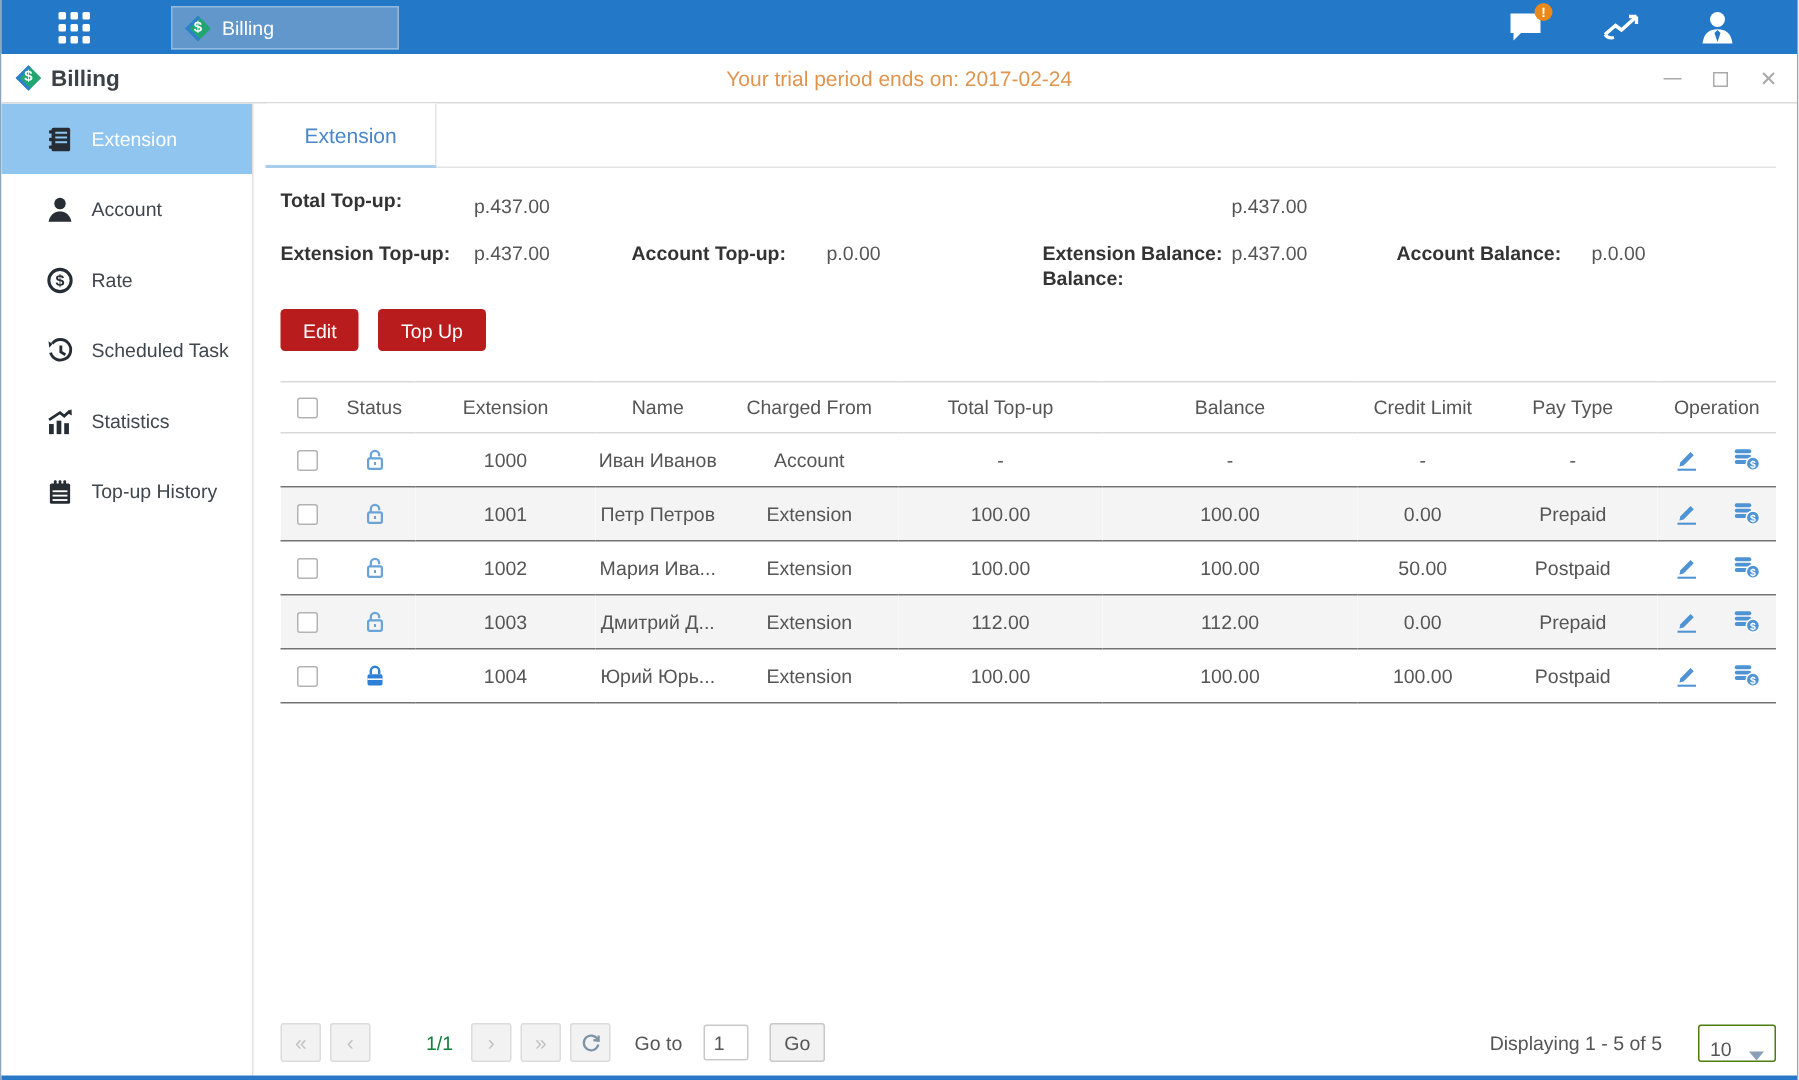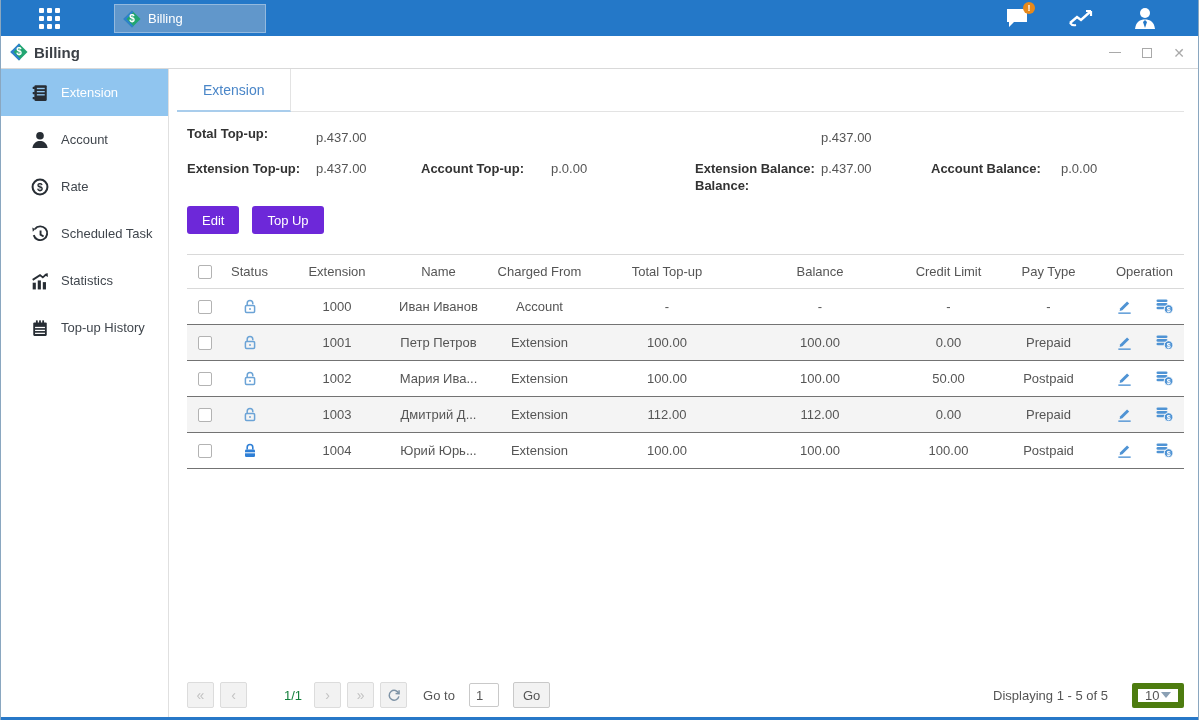--- a/index.html
+++ b/index.html
@@ -50,21 +50,21 @@
   .tabstrip { height:43px; border-bottom:1px solid #e3e3e3; margin-left:-10px; margin-right:0; display:flex;}
   .tab { height:43px; margin-bottom:-1px; padding:0 26px; display:flex; align-items:center;
     background:#fff; color:#4a86c8; font-size:14px; border-right:1px solid #e3e3e3; border-bottom:2px solid #a9cdec; cursor:pointer;}
 
   .summary { position:relative; height:64px; margin-top:14px;}
   .sum-item { position:absolute; white-space:nowrap;}
   .sum-label { font-weight:bold; color:#333;}
   .sum-value { color:#555;}
 
   .btn-row { margin-top:16px; display:flex; gap:13px;}
-  .btn-blue { background:#6d28d9; color:#fff; border:none; border-radius:3px; height:28px; padding:0 15px;
+  .btn-blue { background:#b91c1c; color:#fff; border:none; border-radius:3px; height:28px; padding:0 15px;
     font-size:13px; font-family:inherit; cursor:pointer;}
 
   
   table.grid { margin-top:20px; width:100%; border-collapse:collapse; table-layout:fixed;}
   table.grid th { font-weight:normal; color:#555; height:34px;
     border-top:1px solid #d9d9d9; border-bottom:1px solid #d9d9d9; text-align:center; font-size:13px;}
   table.grid td { height:35px; text-align:center; color:#555; border-bottom:1px solid #737373; font-size:13px;
     overflow:hidden; white-space:nowrap;}
   table.grid tbody tr:nth-child(even) { background:#f4f4f4;}
   .checkbox { width:14px; height:14px; border:1px solid #b3b3b3; border-radius:2px; background:#fff;
@@ -79,22 +79,22 @@
   .pg-btn { width:27px; height:26px; background:#f2f2f2; border:1px solid #dcdcdc; border-radius:2px;
     display:flex; align-items:center; justify-content:center; color:#c2c2c2; font-size:14px; cursor:pointer;}
   .pg-btn.enabled { color:#7e93a6;}
   .pg-text { color:#15803d; padding:0 6px;margin-left:25px;}
   .goto-label { color:#555; margin-left:10px; margin-right:8px;}
   .goto-input { width:30px; height:24px; border:1px solid #c9c9c9; border-radius:2px; text-align:left;
     padding-left:6px; font-size:13px; color:#555; font-family:inherit;}
   .go-btn { height:26px; padding:0 9px; margin-left:8px; background:#f2f2f2; border:1px solid #c9c9c9;
     border-radius:2px; color:#555; font-size:13px; font-family:inherit; cursor:pointer;}
   .pager-right { display:flex; align-items:center; gap:24px;}
-  .page-size { width:52px; height:25px; border:6px solid #4d7c0f; border-radius:2px; background:#fff;
-    display:flex; align-items:center; justify-content:space-between; padding:0 7px; cursor:pointer; color:#555;}
+  .page-size { width:52px; height:25px; border:1px solid #4d7c0f; border-radius:2px; background:#fff;
+    display:flex; align-items:flex-end; justify-content:space-between; padding:0 7px; cursor:pointer; color:#555;}
   .tri-down { width:0; height:0; border-left:5px solid transparent; border-right:5px solid transparent;
     border-top:6px solid #8aa0b4;}
 
   .bottom-edge { height:3px; background:#2878c8; flex:0 0 3px;}
 </style>
 </head>
 <body>
 
 <div class="app">
 
@@ -142,20 +142,21 @@
   </div>
 
   <div class="titlebar">
     <div class="app-title">
       <span class="diamond">
           <i></i>
           <b>$</b>
         </span>
       <span>Billing</span>
     </div>
+    <div class="trial-msg">Your trial period ends on: 2017-02-24</div>
     <div class="win-controls">
       <span class="wc wc-min">
           <i></i>
         </span>
       <span class="wc wc-max">
           <i></i>
         </span>
       <span class="wc">✕</span>
     </div>
   </div>

